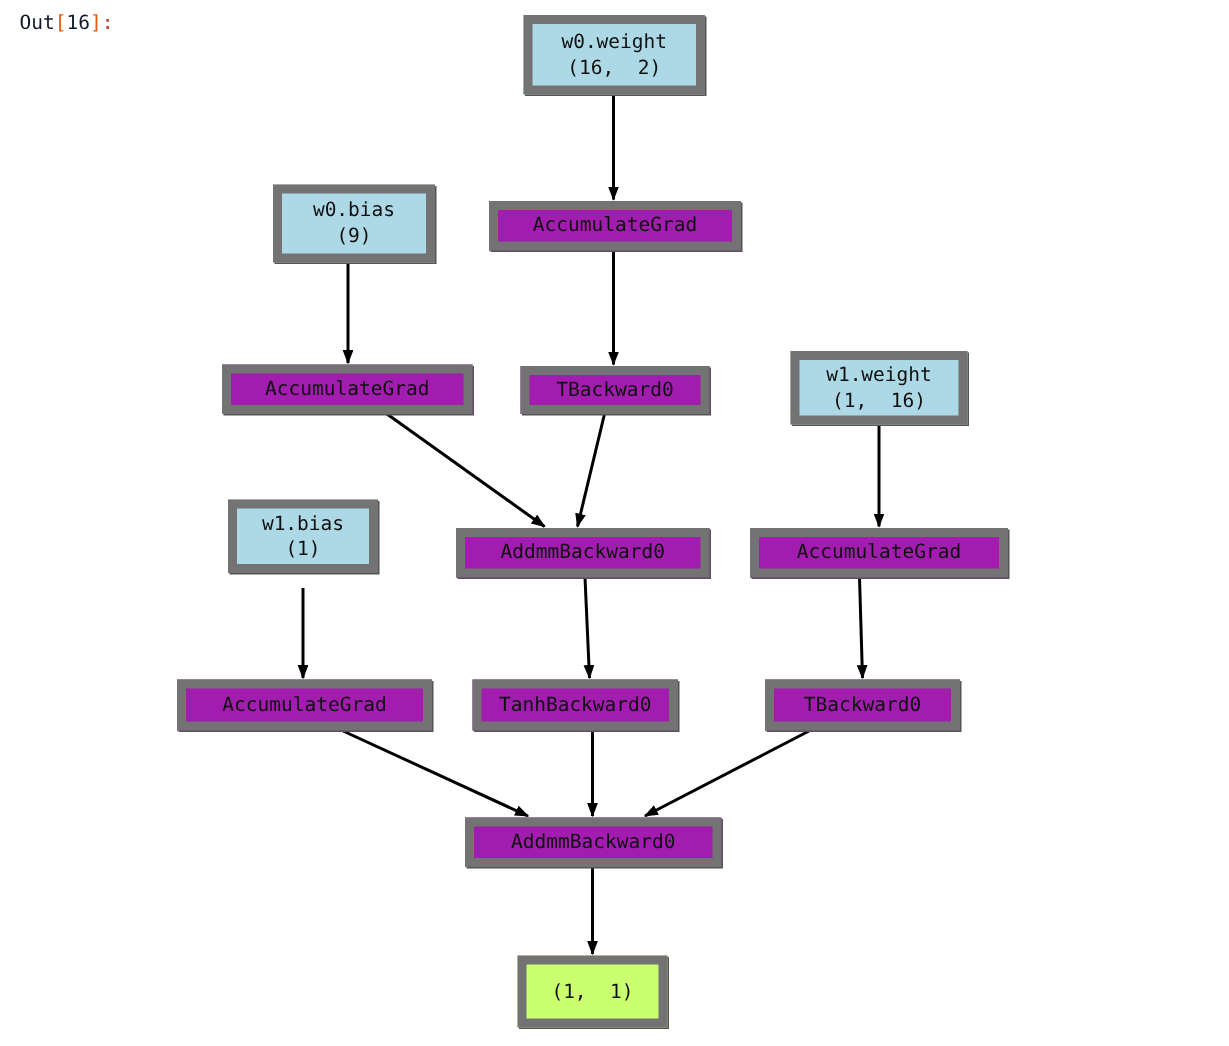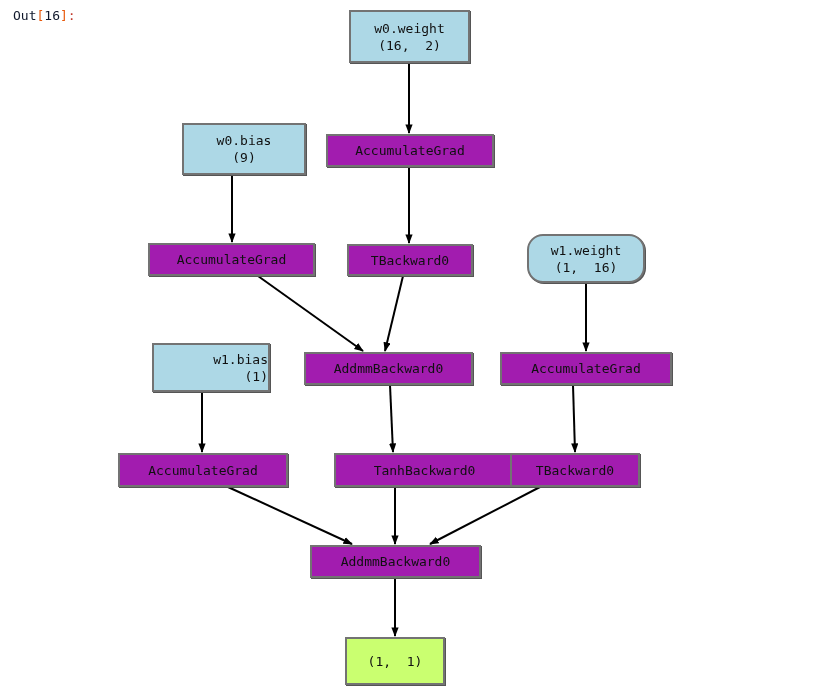--- a/index.html
+++ b/index.html
@@ -43,21 +43,21 @@
     left: 0;
     top: 0;
     width: 819px;
     height: 697px;
     pointer-events: none;
   }
 
   .node {
     position: absolute;
     box-sizing: border-box;
-    border: 2px solid #737373;
+    border: 6px solid #737373;
     box-shadow: 1px 1px 0 #555;
     display: flex;
     flex-direction: column;
     align-items: center;
     justify-content: center;
     font-family: "DejaVu Sans Mono", "Liberation Mono", monospace;
     font-size: 13px;
     line-height: 17px;
     color: #101010;
     white-space: pre;
@@ -92,27 +92,27 @@
         <line x1="390" y1="385" x2="393" y2="452" stroke="#000000" stroke-width="2" marker-end="url(#arrowhead)"></line>
         <line x1="573" y1="385" x2="575" y2="452" stroke="#000000" stroke-width="2" marker-end="url(#arrowhead)"></line>
         <line x1="228" y1="487" x2="352" y2="544" stroke="#000000" stroke-width="2" marker-end="url(#arrowhead)"></line>
         <line x1="395" y1="487" x2="395" y2="544" stroke="#000000" stroke-width="2" marker-end="url(#arrowhead)"></line>
         <line x1="540" y1="487" x2="430" y2="544" stroke="#000000" stroke-width="2" marker-end="url(#arrowhead)"></line>
         <line x1="395" y1="578" x2="395" y2="636" stroke="#000000" stroke-width="2" marker-end="url(#arrowhead)"></line>
       </g>
   </svg>
   <div id="node-layer">
       <div class="node param" style="left: 349px; top: 10px; width: 121px; height: 53px;"><span class="line1">w0.weight</span><span class="line2">(16,  2)</span></div>
-      <div class="node param" style="left: 182px; top: 123px; width: 124px; height: 52px;"><span class="line1">w0.bias</span><span class="line2">(9)</span></div>
-      <div class="node param" style="left: 527px; top: 234px; width: 118px; height: 49px; border-radius: 16px;"><span class="line1">w1.weight</span><span class="line2">(1,  16)</span></div>
-      <div class="node param" style="left: 152px; top: 343px; width: 118px; height: 49px; align-items: flex-end;"><span class="line1">w1.bias</span><span class="line2">(1)</span></div>
+      <div class="node param" style="left: 182px; top: 123px; width: 108px; height: 52px;"><span class="line1">w0.bias</span><span class="line2">(9)</span></div>
+      <div class="node param" style="left: 527px; top: 234px; width: 118px; height: 49px;"><span class="line1">w1.weight</span><span class="line2">(1,  16)</span></div>
+      <div class="node param" style="left: 152px; top: 333px; width: 100px; height: 49px;"><span class="line1">w1.bias</span><span class="line2">(1)</span></div>
       <div class="node op" style="left: 326px; top: 134px; width: 168px; height: 33px;"><span class="line1">AccumulateGrad</span></div>
       <div class="node op" style="left: 148px; top: 243px; width: 167px; height: 33px;"><span class="line1">AccumulateGrad</span></div>
       <div class="node op" style="left: 347px; top: 244px; width: 126px; height: 32px;"><span class="line1">TBackward0</span></div>
       <div class="node op" style="left: 304px; top: 352px; width: 169px; height: 33px;"><span class="line1">AddmmBackward0</span></div>
       <div class="node op" style="left: 500px; top: 352px; width: 172px; height: 33px;"><span class="line1">AccumulateGrad</span></div>
       <div class="node op" style="left: 118px; top: 453px; width: 170px; height: 34px;"><span class="line1">AccumulateGrad</span></div>
-      <div class="node op" style="left: 315px; top: 453px; width: 181px; height: 34px; margin-left: 19px;"><span class="line1">TanhBackward0</span></div>
+      <div class="node op" style="left: 315px; top: 453px; width: 137px; height: 34px;"><span class="line1">TanhBackward0</span></div>
       <div class="node op" style="left: 510px; top: 453px; width: 130px; height: 34px;"><span class="line1">TBackward0</span></div>
       <div class="node op" style="left: 310px; top: 545px; width: 171px; height: 33px;"><span class="line1">AddmmBackward0</span></div>
       <div class="node output" style="left: 345px; top: 637px; width: 100px; height: 48px; text-align: center;"><span class="line1">(1,  1)</span></div>
     </div>
 </div>
 
 </body></html>

